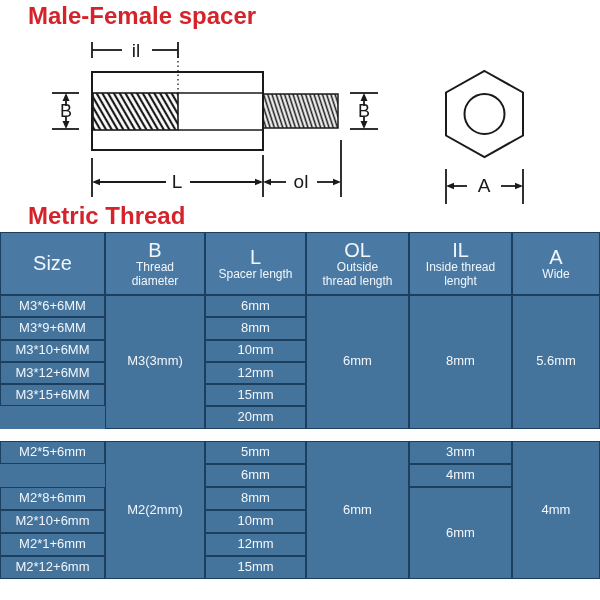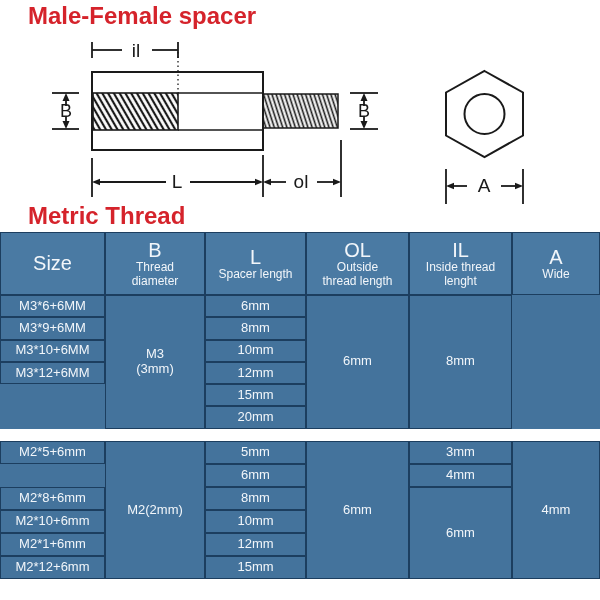--- a/index.html
+++ b/index.html
@@ -144,35 +144,37 @@
     <div class="c hc col6" style="grid-row:1">
       <span class="hmain">A</span>
       <span class="hsub">Wide</span>
       <span class="hsub"></span>
     </div>
 
     <div class="c col1" style="grid-row:2">M3*6+6MM</div>
     <div class="c col1" style="grid-row:3">M3*9+6MM</div>
     <div class="c col1" style="grid-row:4">M3*10+6MM</div>
     <div class="c col1" style="grid-row:5">M3*12+6MM</div>
-
-    <div class="c col2" style="grid-row:2 / span 6;flex-direction:column">
+    <div class="c col1" style="grid-row:6">M3*15+6MM</div>
+
+    <div class="c col2" style="grid-row:2 / span 6;flex-direction:row">
       <span>M3</span>
       <span>(3mm)</span>
     </div>
 
     <div class="c col3" style="grid-row:2">6mm</div>
     <div class="c col3" style="grid-row:3">8mm</div>
     <div class="c col3" style="grid-row:4">10mm</div>
     <div class="c col3" style="grid-row:5">12mm</div>
     <div class="c col3" style="grid-row:6">15mm</div>
     <div class="c col3" style="grid-row:7">20mm</div>
 
     <div class="c col4" style="grid-row:2 / span 6">6mm</div>
     <div class="c col5" style="grid-row:2 / span 6">8mm</div>
+    <div class="c col6" style="grid-row:2 / span 6">5.6mm</div>
   </div>
 
   <div id="table-m2" class="tbl">
     <div class="c col1" style="grid-row:1">M2*5+6mm</div>
     <div class="c col1" style="grid-row:3">M2*8+6mm</div>
     <div class="c col1" style="grid-row:4">M2*10+6mm</div>
     <div class="c col1" style="grid-row:5">M2*1+6mm</div>
     <div class="c col1" style="grid-row:6">M2*12+6mm</div>
 
     <div class="c col2" style="grid-row:1 / span 6;">

